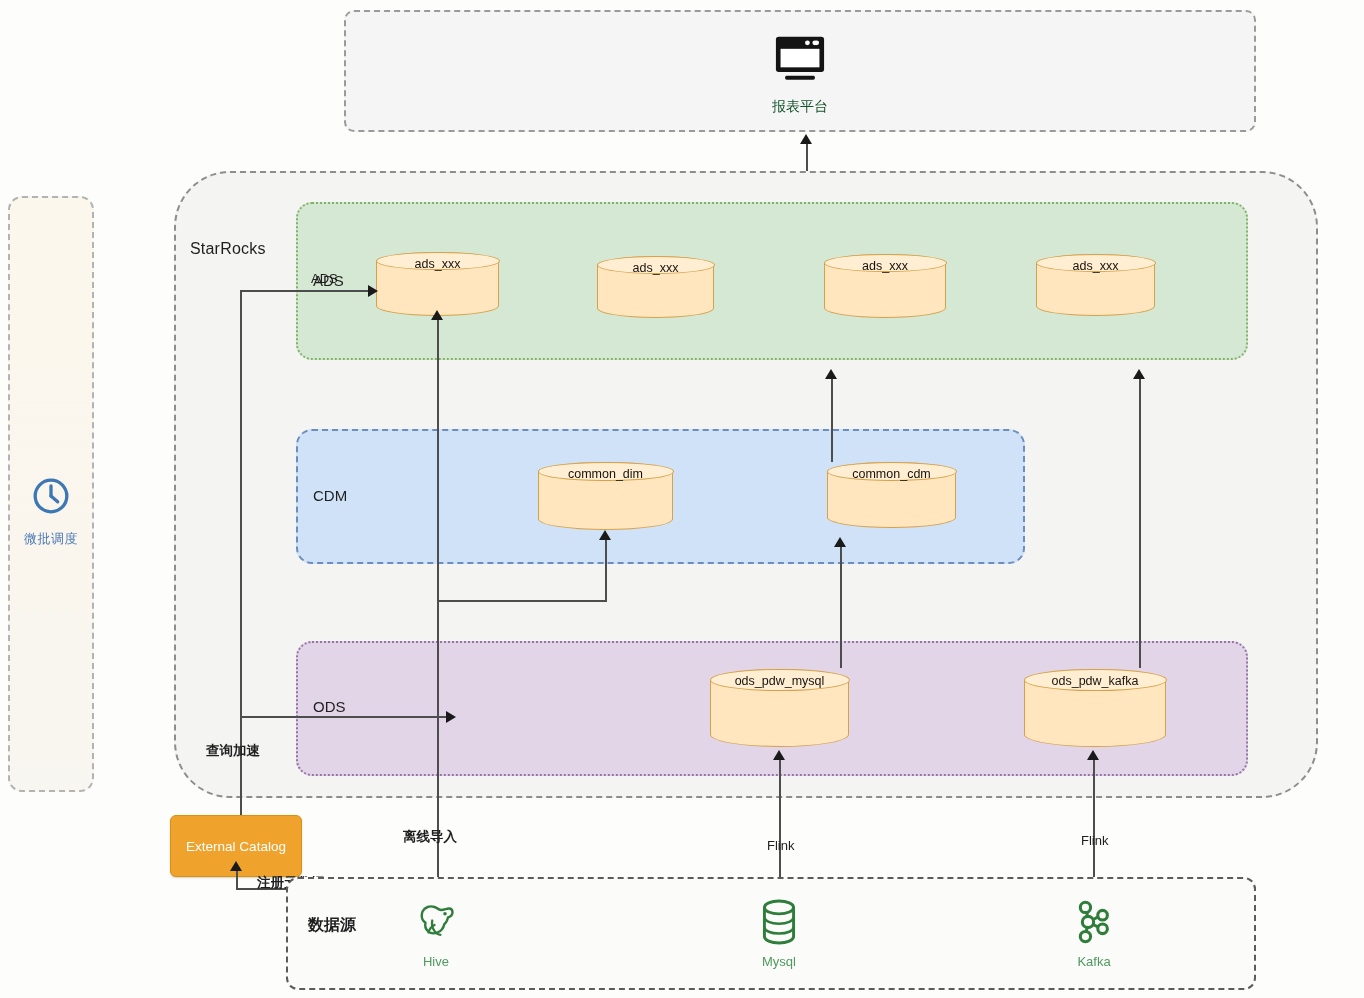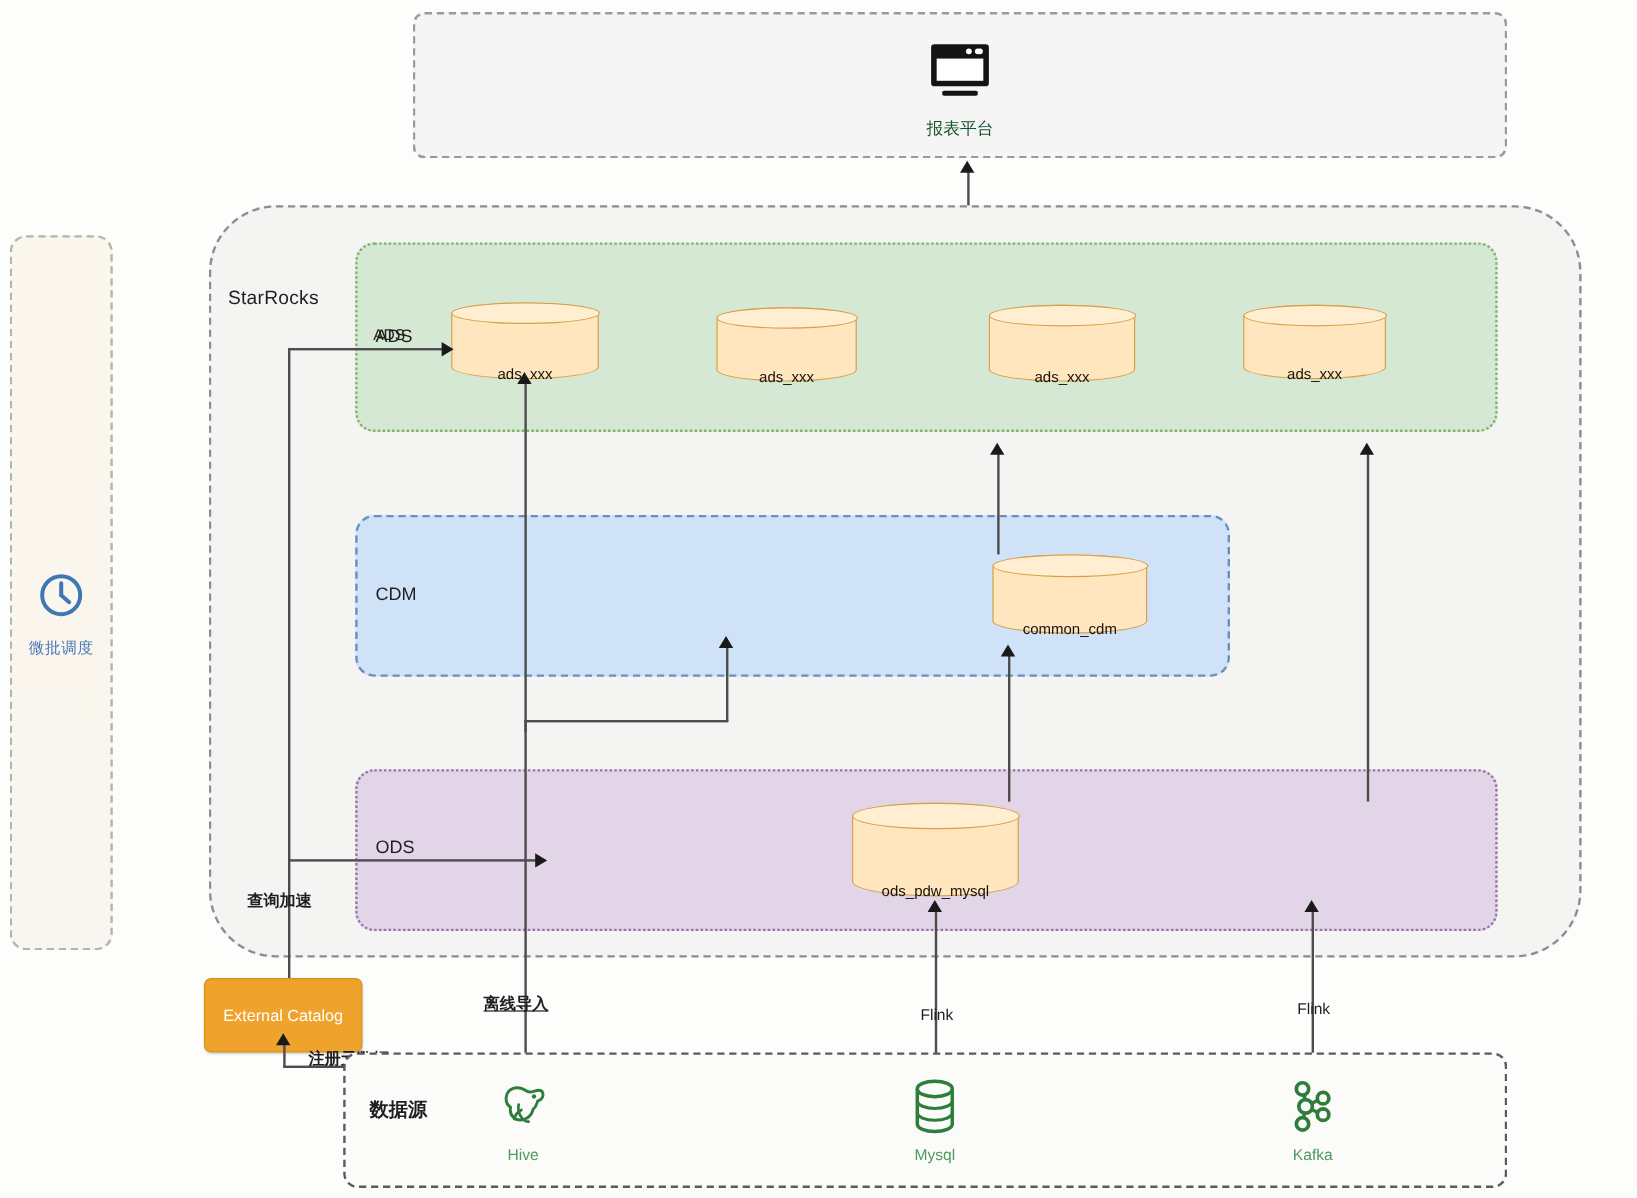--- a/index.html
+++ b/index.html
@@ -79,21 +79,21 @@
     display:flex;align-items:center;justify-content:center;
     box-shadow:0 1px 2px rgba(0,0,0,.18);
   }
 
   
   .cyl{
     position:absolute;
     background:#ffe6bf;
     border:1.5px solid #d6a14a;
     border-radius:50% / 16%;
-    display:flex;align-items:flex-end;justify-content:center;
+    display:flex;align-items:flex-start;justify-content:center;
   }
   .cyl::before{
     content:"";position:absolute;left:-1.5px;right:-1.5px;top:-1.5px;height:30%;
     background:#ffeed2;
     border:1.5px solid #d6a14a;
     border-radius:50%;
     box-sizing:border-box;
   }
   .cyl .cyl-text{
     position:relative;z-index:2;font-size:12.5px;color:#16130f;
@@ -172,42 +172,48 @@
   <div class="cyl" style="left:824px;top:254px;width:120px;height:62px;">
     <span class="cyl-text">ads_xxx</span>
   </div>
   <div class="cyl" style="left:1036px;top:254px;width:117px;height:60px;">
     <span class="cyl-text">ads_xxx</span>
   </div>
 
   <div class="abs layer layer-cdm"></div>
   <div class="abs layer-tag" style="left:313px;top:487px;">CDM</div>
 
+  <div class="cyl" style="left:538px;top:462px;width:133px;height:66px;">
+    <span class="cyl-text">common_dim</span>
+  </div>
   <div class="cyl" style="left:827px;top:462px;width:127px;height:64px;">
     <span class="cyl-text">common_cdm</span>
   </div>
 
   <div class="abs layer layer-ods"></div>
   <div class="abs layer-tag" style="left:313px;top:698px;">ODS</div>
 
   <div class="cyl" style="left:710px;top:669px;width:137px;height:76px;">
     <span class="cyl-text">ods_pdw_mysql</span>
+  </div>
+  <div class="cyl" style="left:1024px;top:669px;width:140px;height:76px;">
+    <span class="cyl-text">ods_pdw_kafka</span>
   </div>
 
   <div class="abs vline" style="left:240px;top:291px;height:525px;"></div>
   <div class="abs hline" style="left:240px;top:290px;width:131px;"></div>
   <div class="abs arrow-right" style="left:368px;top:285px;"></div>
   <div class="abs conn-label" style="left:311px;top:271px;">ADS</div>
   <div class="abs conn-label-cn" style="left:206px;top:742px;">查询加速</div>
 
   <div class="abs hline" style="left:240px;top:716px;width:209px;"></div>
   <div class="abs arrow-right" style="left:446px;top:711px;"></div>
 
   <div class="abs vline" style="left:437px;top:600px;height:294px;"></div>
-  <div class="abs conn-label-cn" style="left:403px;top:828px;text-decoration:underline;">离线导入</div>
+  <div class="abs conn-label-cn" style="left:403px;top:828px;">离线导入</div>
 
   <div class="abs vline" style="left:437px;top:320px;height:290px;"></div>
   <div class="abs arrow-up" style="left:431px;top:310px;"></div>
 
   <div class="abs hline" style="left:437px;top:600px;width:170px;"></div>
   <div class="abs vline" style="left:605px;top:540px;height:61px;"></div>
   <div class="abs arrow-up" style="left:599px;top:530px;"></div>
 
   <div class="abs vline" style="left:840px;top:546px;height:122px;"></div>
   <div class="abs arrow-up" style="left:834px;top:537px;"></div>

